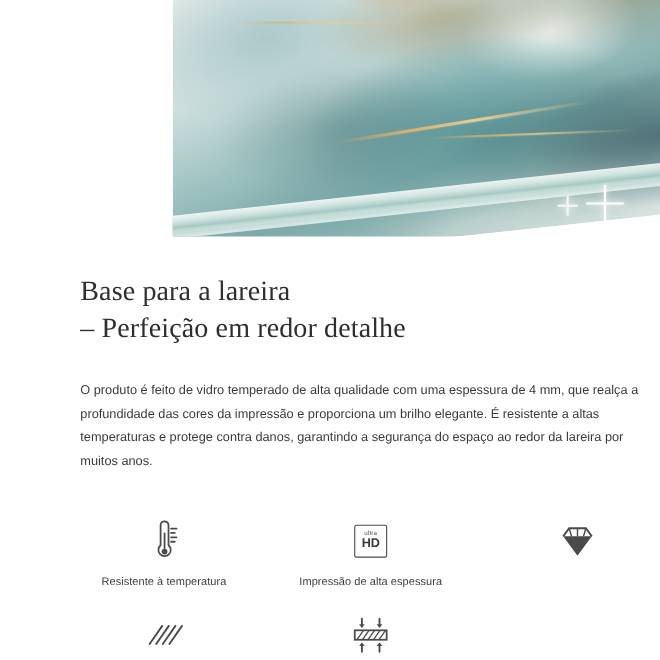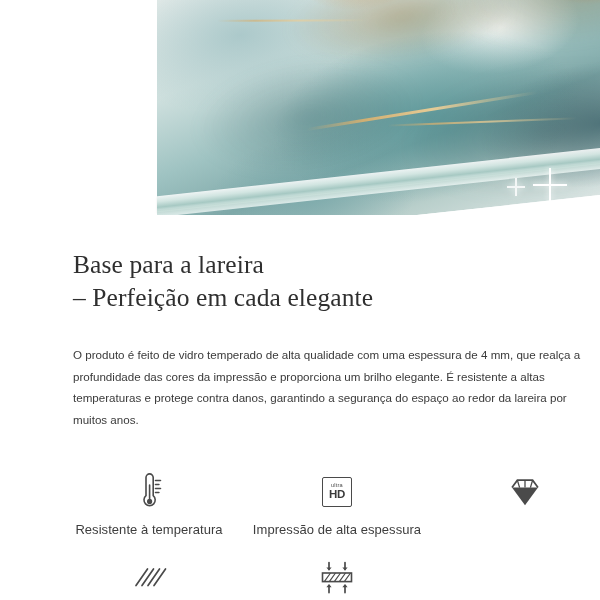--- a/index.html
+++ b/index.html
@@ -134,21 +134,21 @@
     padding: 10px 6px 8px 6px;
   }
   .feature .glyph {
     height: 44px;
     display: flex;
     align-items: center;
     justify-content: center;
     margin-bottom: 9px;
   }
   .feature .cap {
-    font-size: 13px;
+    font-size: 10px;
     color: #3d3d3d;
     text-align: right;
     line-height: 13px;
     letter-spacing: .05px;
   }
   svg { display: block; }
   .stroke { stroke: #4a4a4a; fill: none; stroke-width: 1.6; stroke-linecap: round; stroke-linejoin: round; }
   .fill { fill: #4a4a4a; }
   .hdbox {
     width: 30px; height: 30px;
@@ -181,21 +181,21 @@
     </div>
     <div class="glass-edge"></div>
     <div class="glass-edge-2"></div>
     <span class="sparkle"></span>
     <span class="sparkle s2"></span>
   </div>
 
   <div class="content">
     <h1 class="headline">
       <span>Base para a lareira</span>
-      <span class="l2">– Perfeição em cada elegante</span>
+      <span class="l2">– Perfeição em redor detalhe</span>
     </h1>
 
     <p class="body-copy">O produto é feito de vidro temperado de alta qualidade com uma espessura de 4 mm, que realça a profundidade das cores da impressão e proporciona um brilho elegante. É resistente a altas temperaturas e protege contra danos, garantindo a segurança do espaço ao redor da lareira por muitos anos.</p>
 
     <div class="features">
 
       <div class="feature">
         <span class="glyph">
           <svg width="34" height="40" viewBox="0 0 34 40" aria-hidden="true">
             <path class="stroke" d="M14 5.5a3.6 3.6 0 0 1 7.2 0v18.2a5.6 5.6 0 1 1-7.2 0z"></path>

